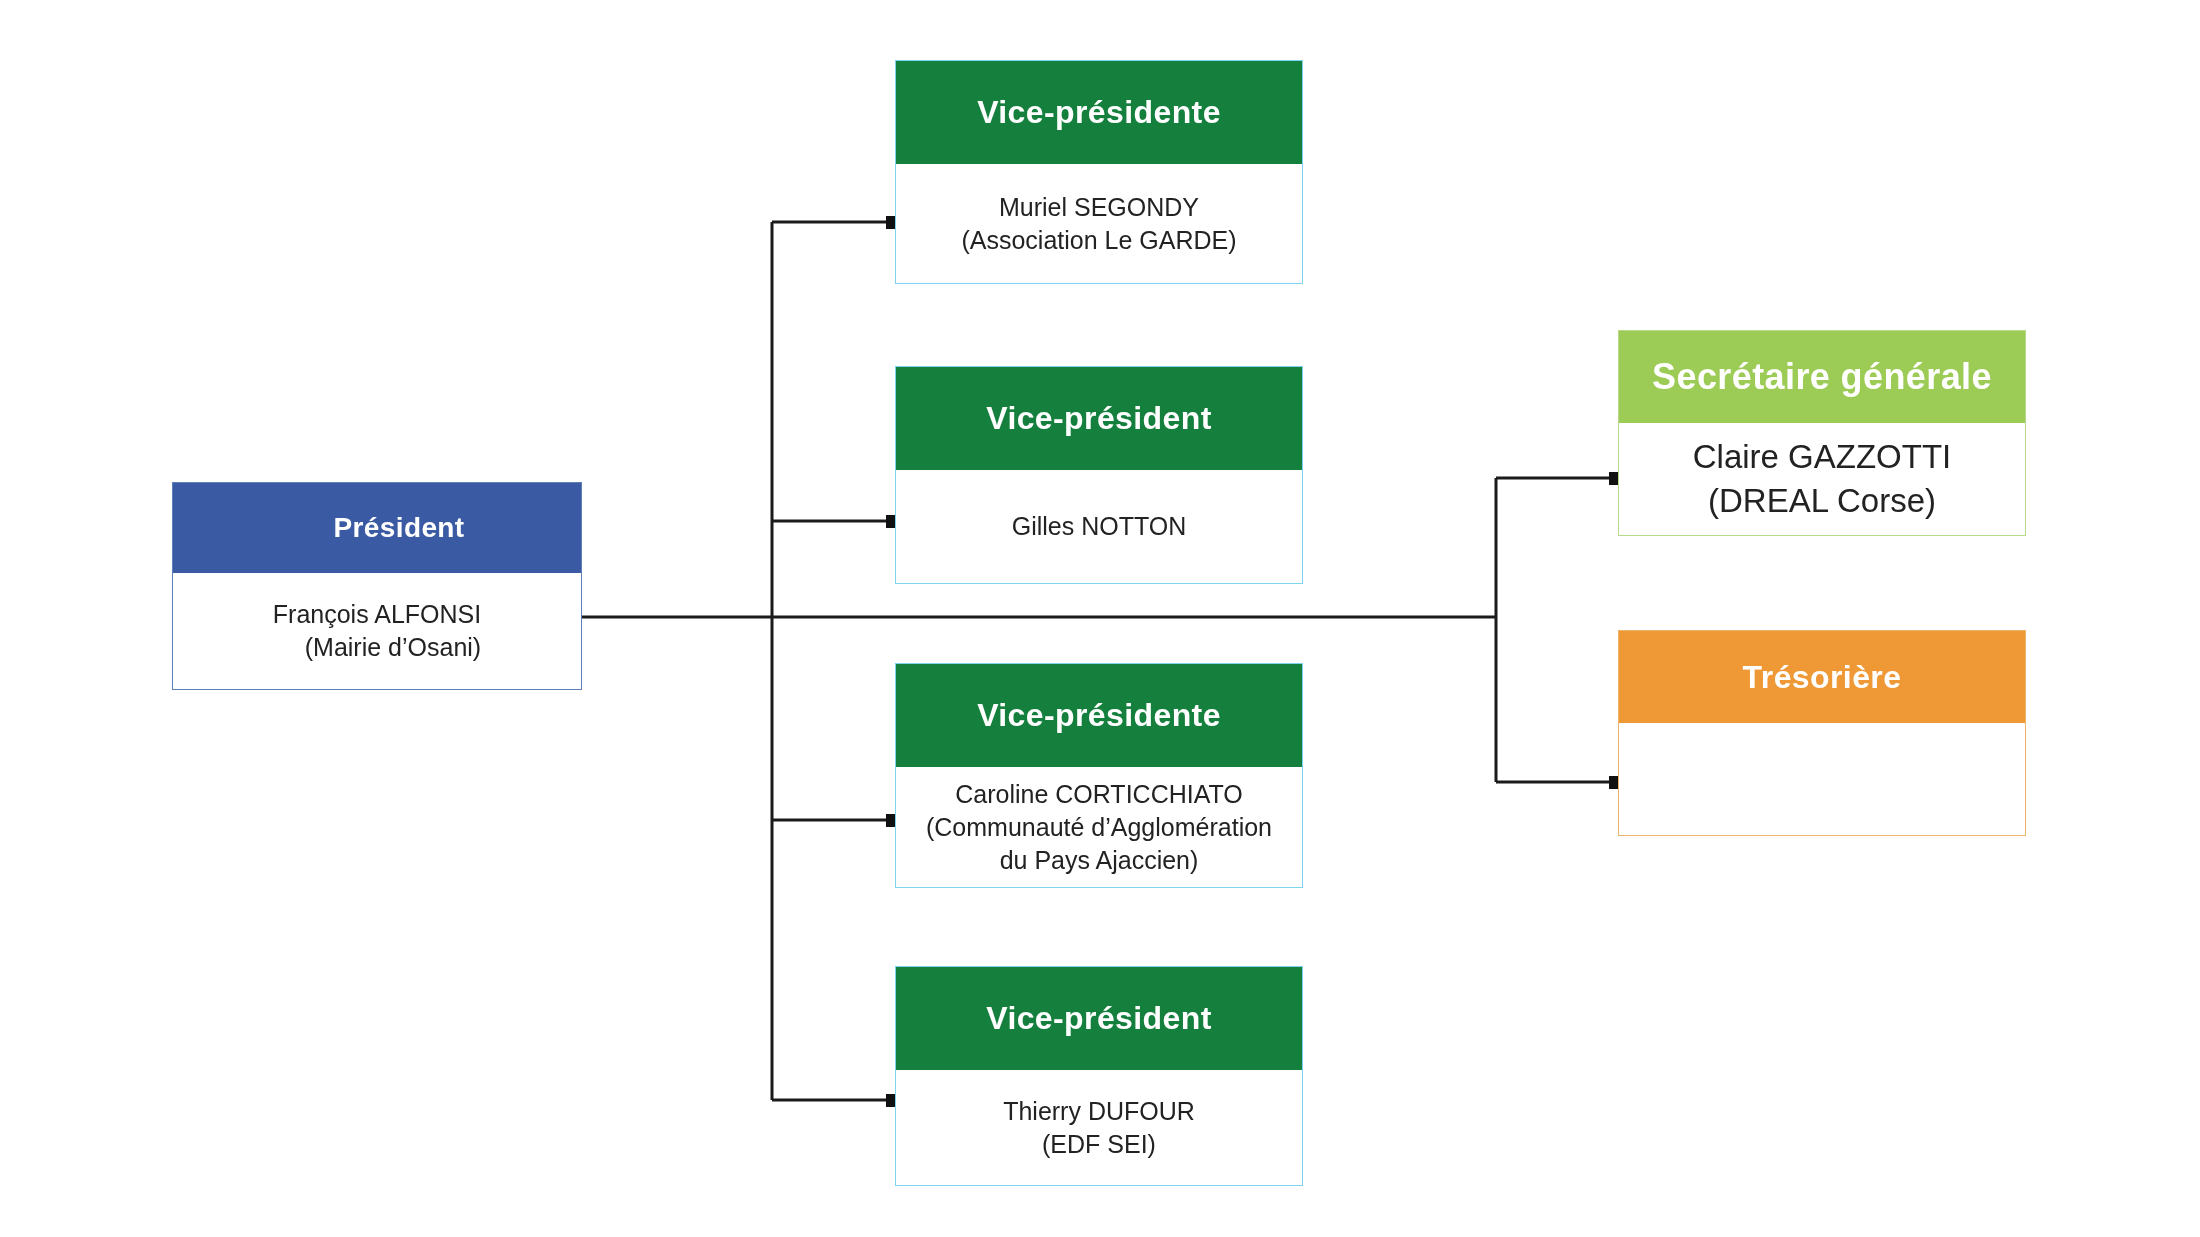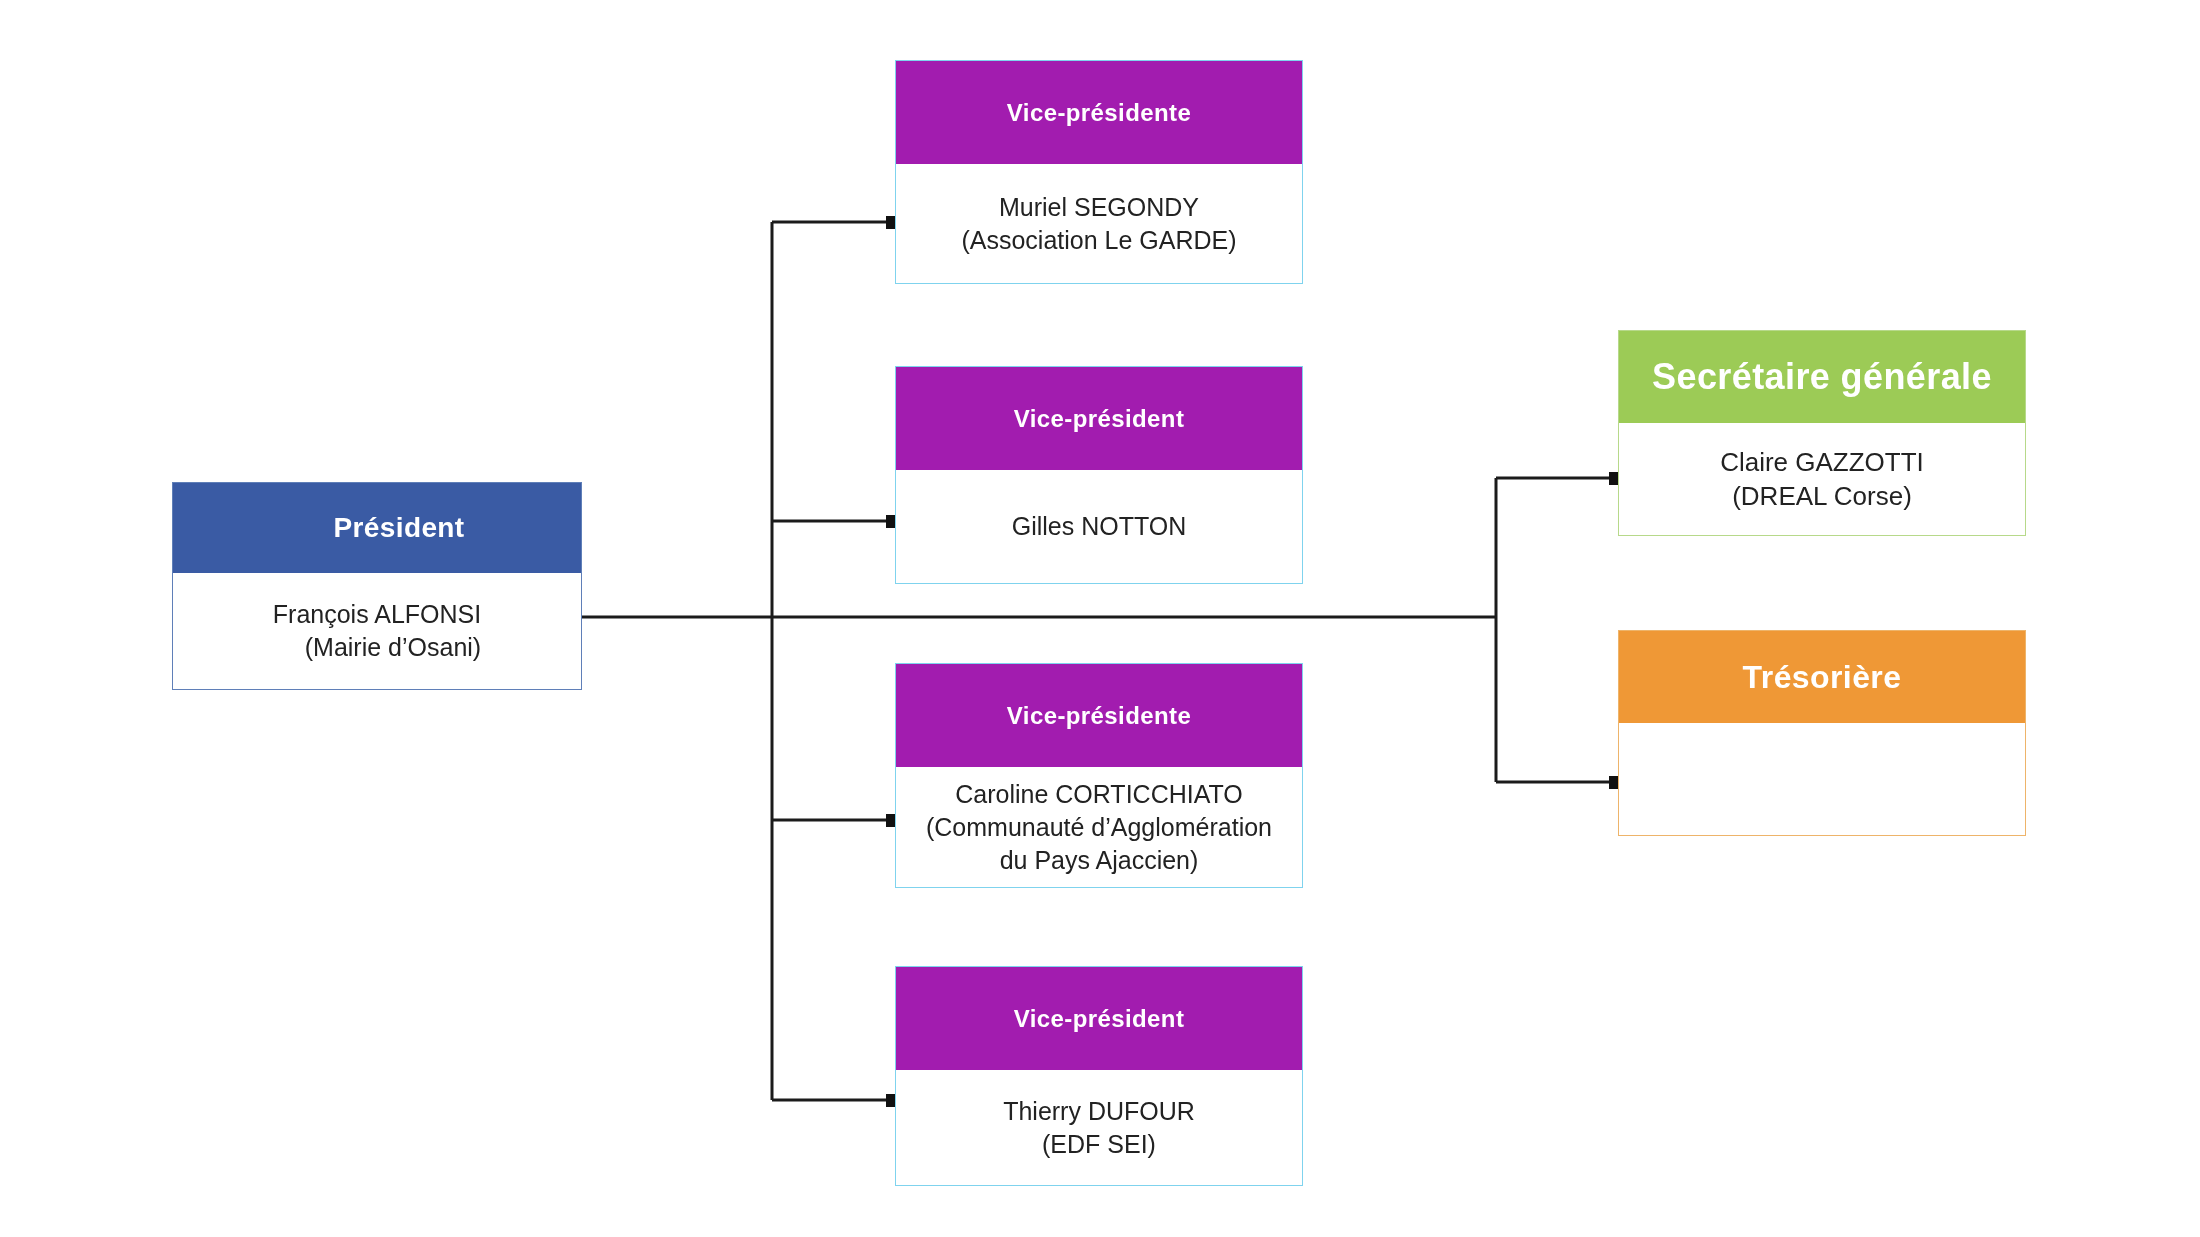--- a/index.html
+++ b/index.html
@@ -83,22 +83,22 @@
   #node-president .node-body { font-size: 25px; text-align: right; }
 
   
   .node-vp {
     left: 895px;
     width: 408px;
     border-color: #7fd3ee;
   }
   .node-vp .node-header {
     height: 103px;
-    background: #a21caf;
-    font-size: 24px;
+    background: #15803d;
+    font-size: 32px;
   }
   .node-vp .node-body { font-size: 25px; }
 
   #node-vp-1 { top: 60px;  height: 224px; }
   #node-vp-2 { top: 366px; height: 218px; }
   #node-vp-3 { top: 663px; height: 225px; }
   #node-vp-4 { top: 966px; height: 220px; }
 
   
   #node-sg {
@@ -106,21 +106,21 @@
     top: 330px;
     width: 408px;
     height: 206px;
     border-color: #b7d98a;
   }
   #node-sg .node-header {
     height: 92px;
     background: #9ccb56;
     font-size: 36px;
   }
-  #node-sg .node-body { font-size: 26px; }
+  #node-sg .node-body { font-size: 33px; }
 
   
   #node-tres {
     left: 1618px;
     top: 630px;
     width: 408px;
     height: 206px;
     border-color: #eeb46a;
   }
   #node-tres .node-header {

